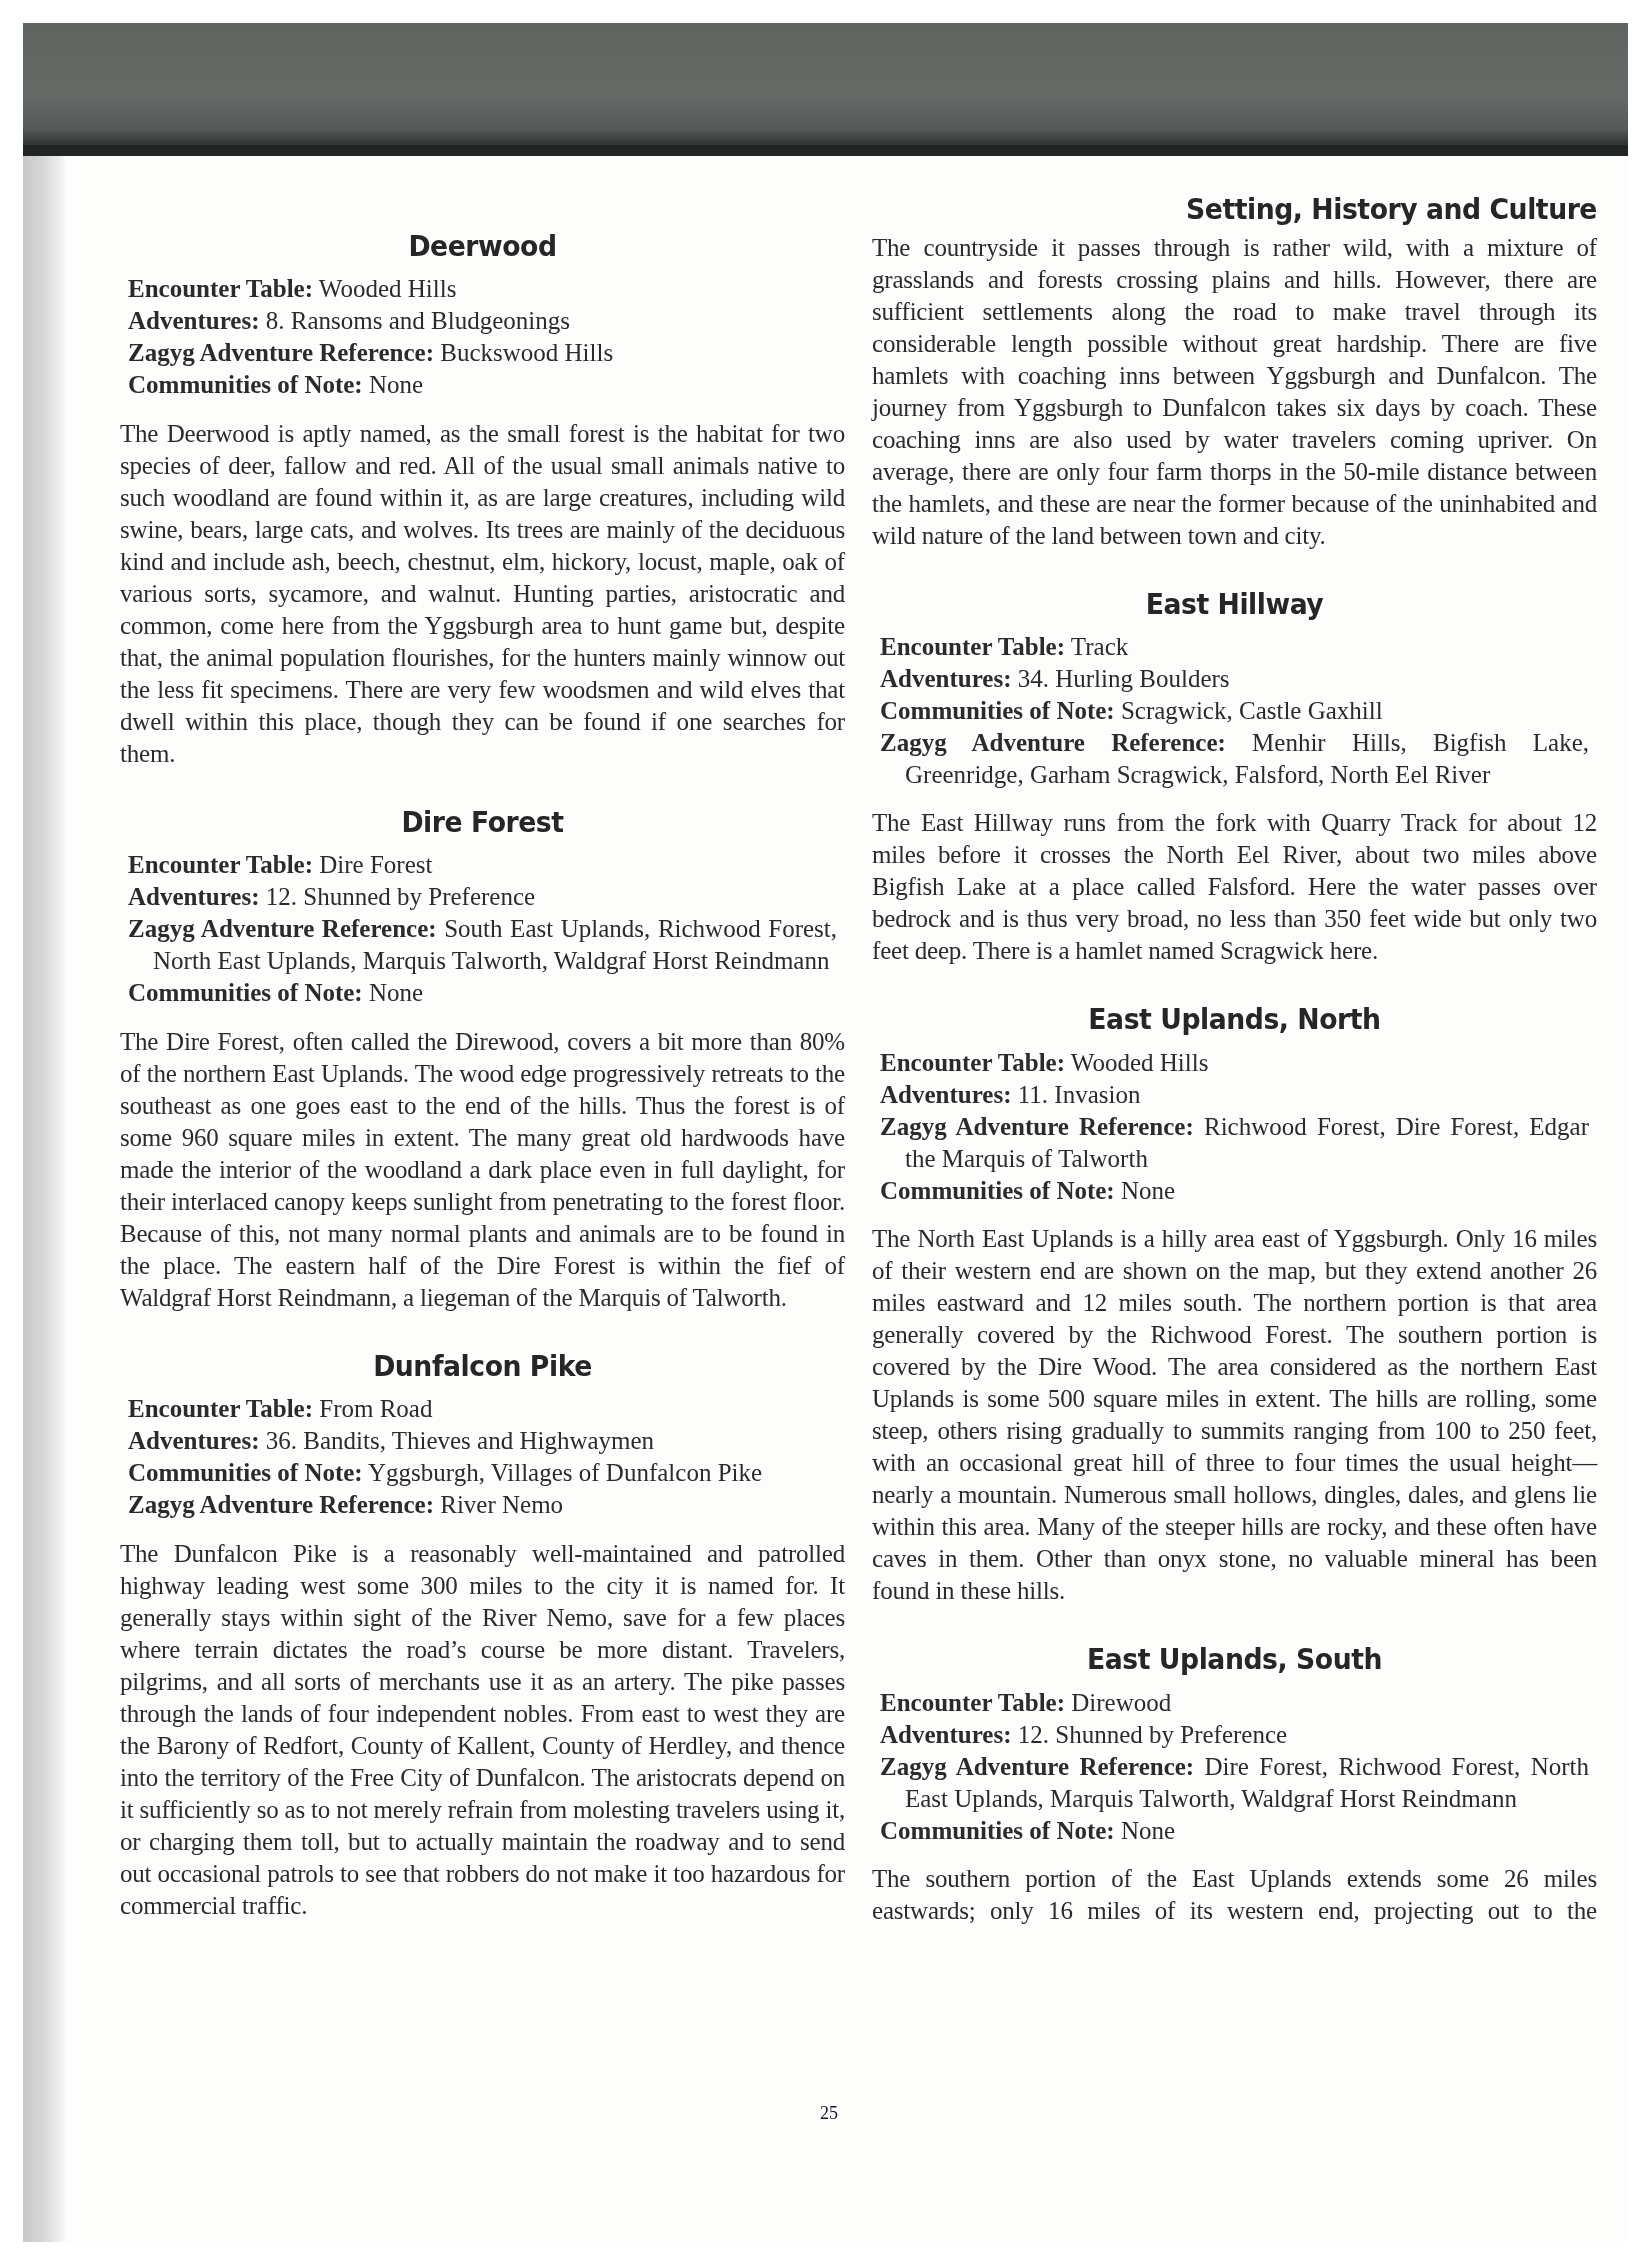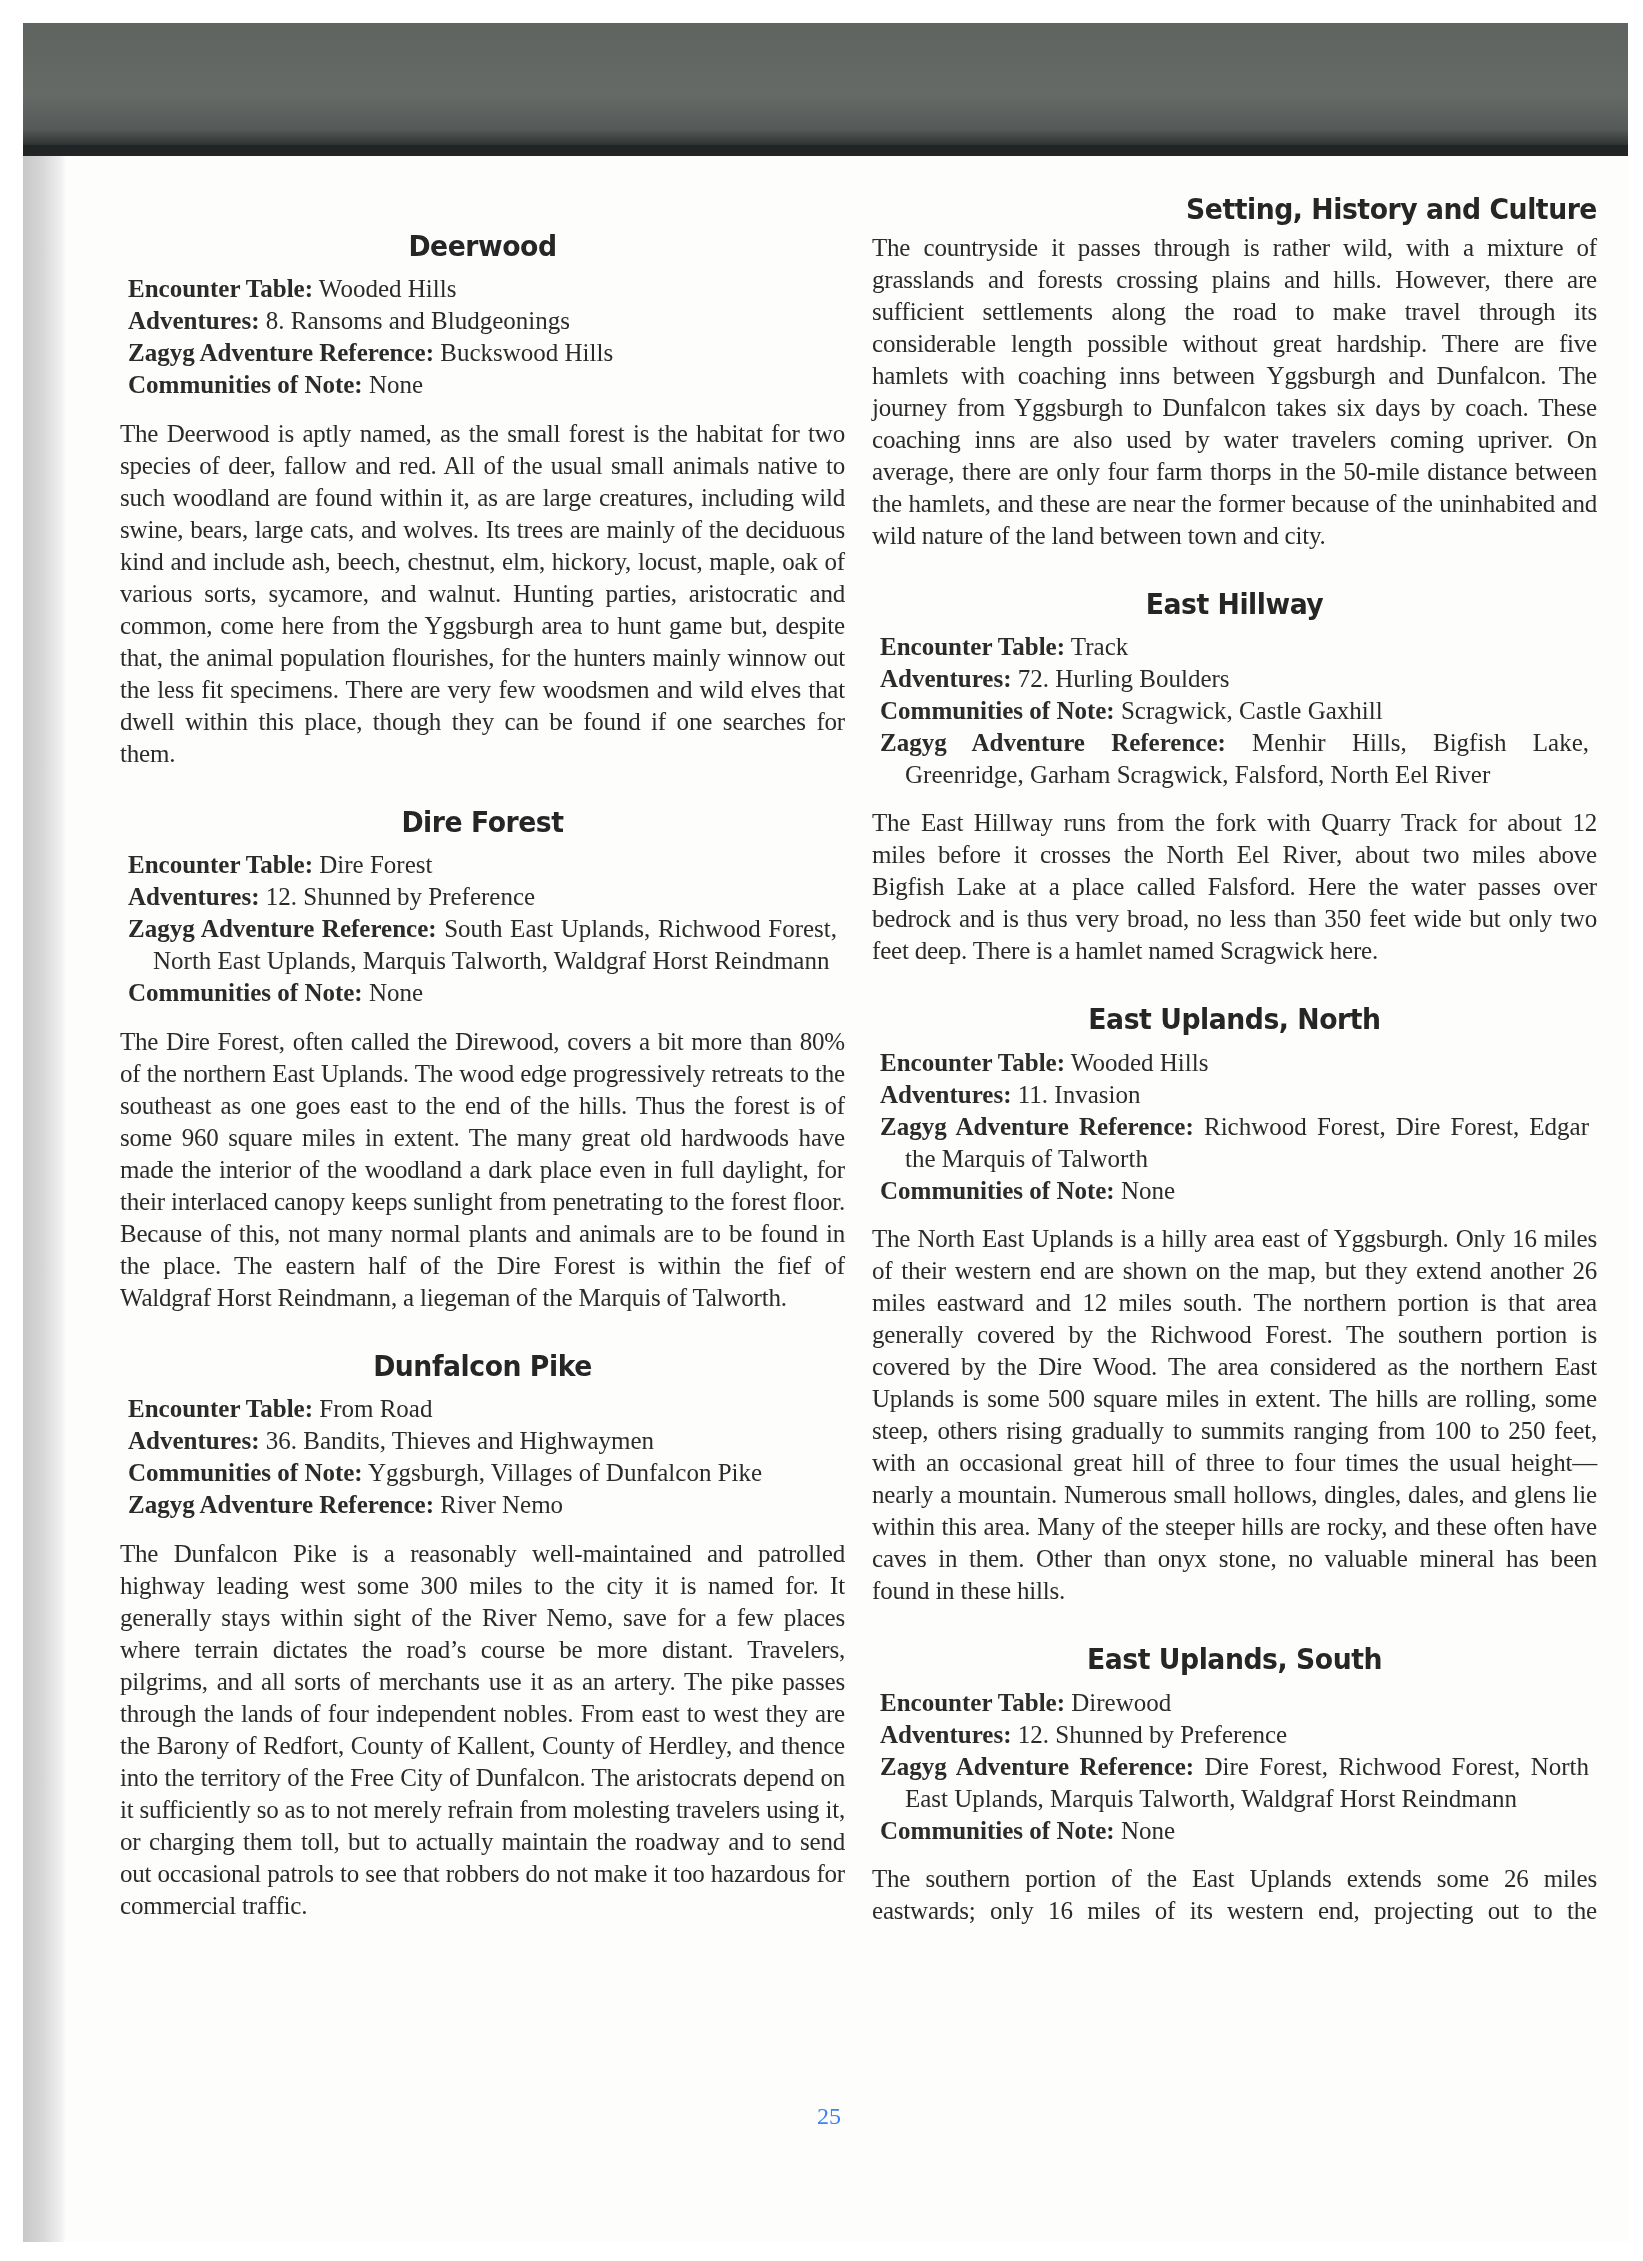--- a/index.html
+++ b/index.html
@@ -54,21 +54,21 @@
   .meta-label { font-weight: bold; }
   .para {
     font-size: 25px; line-height: 32px; text-align: justify;
     margin: 16.4px 0 0 0;
     letter-spacing: -0.2px;
   }
   .section { margin-bottom: 35px; }
   .gap-small { margin-top: 0; }
   .page-number {
     position: absolute; left: 805px; top: 2103px; width: 48px;
-    font-size: 24px; text-align: center; color: #3b82f6;
+    font-size: 18px; text-align: center; color: #0f172a;
   }
 </style>
 </head>
 <body>
 
 <div class="scan-band"></div>
 <div class="scan-band-dark"></div>
 <div class="gutter-shadow"></div>
 
 <div class="page">
@@ -111,21 +111,21 @@
   </div>
 
   <div class="col col-right">
     <div class="section-title top-title">Setting, History and Culture</div>
     <p class="para gap-small">The countryside it passes through is rather wild, with a mixture of grasslands and forests crossing plains and hills. However, there are sufficient settlements along the road to make travel through its considerable length possible without great hardship. There are five hamlets with coaching inns between Yggsburgh and Dunfalcon. The journey from Yggsburgh to Dunfalcon takes six days by coach. These coaching inns are also used by water travelers coming upriver. On average, there are only four farm thorps in the 50-mile distance between the hamlets, and these are near the former because of the uninhabited and wild nature of the land between town and city.</p>
 
     <div class="section" style="margin-top:35px">
       <div class="section-title">East Hillway</div>
       <div class="meta">
         <p class="meta-line"><span class="meta-label">Encounter Table:</span> <span>Track</span></p>
-        <p class="meta-line"><span class="meta-label">Adventures:</span> <span>72. Hurling Boulders</span></p>
+        <p class="meta-line"><span class="meta-label">Adventures:</span> <span>34. Hurling Boulders</span></p>
         <p class="meta-line"><span class="meta-label">Communities of Note:</span> <span>Scragwick, Castle Gaxhill</span></p>
         <p class="meta-line"><span class="meta-label">Zagyg Adventure Reference:</span> <span>Menhir Hills, Bigfish Lake, Greenridge, Garham Scragwick, Falsford, North Eel River</span></p>
       </div>
       <p class="para">The East Hillway runs from the fork with Quarry Track for about 12 miles before it crosses the North Eel River, about two miles above Bigfish Lake at a place called Falsford. Here the water passes over bedrock and is thus very broad, no less than 350 feet wide but only two feet deep. There is a hamlet named Scragwick here.</p>
     </div>
 
     <div class="section">
       <div class="section-title">East Uplands, North</div>
       <div class="meta">
         <p class="meta-line"><span class="meta-label">Encounter Table:</span> <span>Wooded Hills</span></p>

